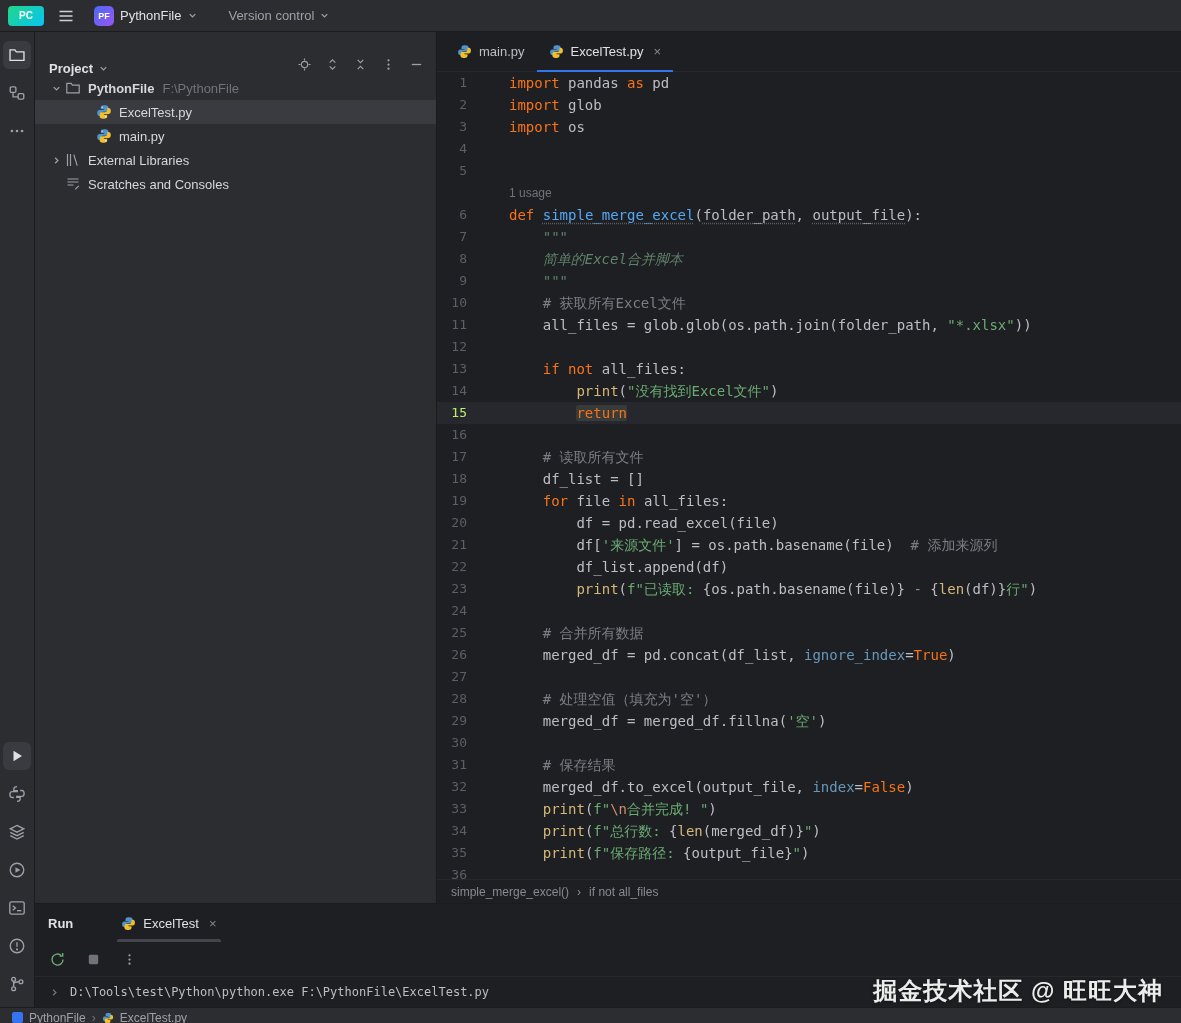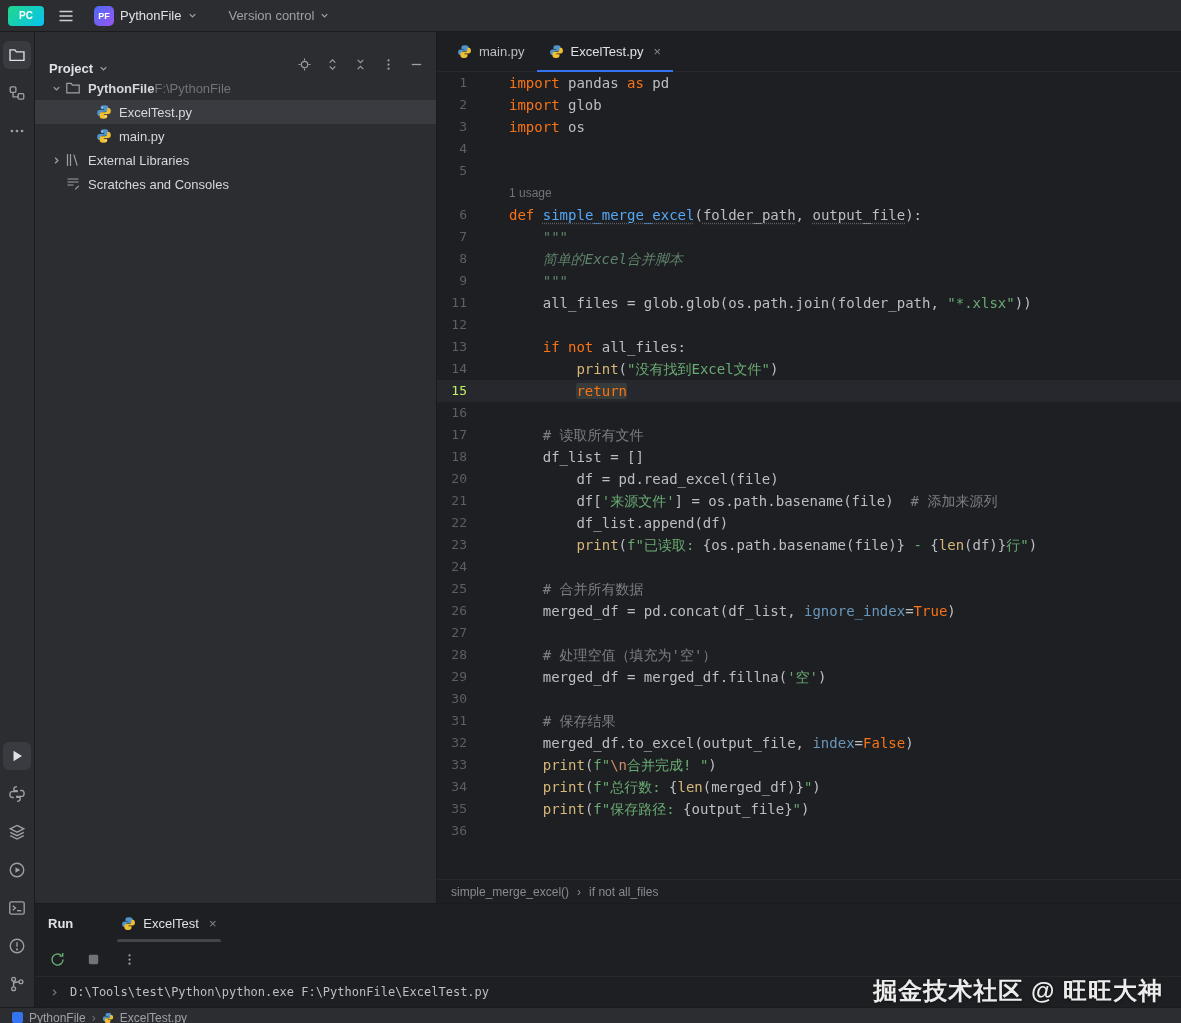--- a/index.html
+++ b/index.html
@@ -53,21 +53,21 @@
   .panel-action{ width:24px;height:24px;border-radius:4px;display:flex;align-items:center;justify-content:center; }
 
   .tree{ flex:1; overflow:hidden; }
   .tree-row{ height:24px; display:flex; align-items:center; color:#d5d7dc; padding-left:12px; }
   .tree-row.lvl1{ padding-left:43px; }
   .tree-row.selected{ background:#393b40; }
   .chev{ width:18px; display:flex; justify-content:center; color:#9da0a8; flex-shrink:0; }
   .ticon{ width:16px; height:16px; margin-right:7px; flex-shrink:0; color:#9da0a8; }
   .tlabel{ white-space:nowrap; }
   .tlabel.root{ font-weight:600; }
-  .tsub{ color:#6f737a; white-space:nowrap; }
+  .tsub{ color:#6f737a; margin-left:8px; white-space:nowrap; }
 
   
   .editor-area{ flex:1; display:flex; flex-direction:column; background:#1e1f22; min-width:0; }
   .tab-bar{ height:40px; display:flex; align-items:stretch; padding-left:8px; border-bottom:1px solid #26282c; }
   .tab{ display:flex; align-items:center; gap:7px; padding:0 12px; color:#bcbec4; position:relative; }
   .tab.active{ color:#dfe1e5; }
   .tab.active::after{ content:""; position:absolute; left:0; right:0; bottom:-1px; height:2px; background:#3574f0; }
   .tab-close{ color:#868a91; font-size:13px; margin-left:3px; }
 
   .code-wrap{ flex:1; overflow:hidden; font-family:"DejaVu Sans Mono", monospace; font-size:14px; }
@@ -392,28 +392,30 @@
               <div class="code-line"><span class="gutter">1</span><span class="line-content"><span class="tok-k">import</span><span class="tok-p"> pandas </span><span class="tok-k">as</span><span class="tok-p"> pd</span></span></div>
               <div class="code-line"><span class="gutter">2</span><span class="line-content"><span class="tok-k">import</span><span class="tok-p"> glob</span></span></div>
               <div class="code-line"><span class="gutter">3</span><span class="line-content"><span class="tok-k">import</span><span class="tok-p"> os</span></span></div>
               <div class="code-line"><span class="gutter">4</span><span class="line-content"></span></div>
               <div class="code-line"><span class="gutter">5</span><span class="line-content"></span></div>
               <div class="code-line inlay-row"><span class="gutter"></span><span class="line-content">1 usage</span></div>
               <div class="code-line"><span class="gutter">6</span><span class="line-content"><span class="tok-k">def</span><span class="tok-p"> </span><span class="tok-d">simple_merge_excel</span><span class="tok-p">(</span><span class="tok-u">folder_path</span><span class="tok-p">, </span><span class="tok-u">output_file</span><span class="tok-p">):</span></span></div>
               <div class="code-line"><span class="gutter">7</span><span class="line-content"><span class="tok-g">    """</span></span></div>
               <div class="code-line"><span class="gutter">8</span><span class="line-content"><span class="tok-g">    简单的Excel合并脚本</span></span></div>
               <div class="code-line"><span class="gutter">9</span><span class="line-content"><span class="tok-g">    """</span></span></div>
+              <div class="code-line"><span class="gutter">10</span><span class="line-content"><span class="tok-c">    # 获取所有Excel文件</span></span></div>
               <div class="code-line"><span class="gutter">11</span><span class="line-content"><span class="tok-p">    all_files = glob.glob(os.path.join(folder_path, </span><span class="tok-s">"*.xlsx"</span><span class="tok-p">))</span></span></div>
               <div class="code-line"><span class="gutter">12</span><span class="line-content"></span></div>
               <div class="code-line"><span class="gutter">13</span><span class="line-content"><span class="tok-p">    </span><span class="tok-k">if</span><span class="tok-p"> </span><span class="tok-k">not</span><span class="tok-p"> all_files:</span></span></div>
               <div class="code-line"><span class="gutter">14</span><span class="line-content"><span class="tok-p">        </span><span class="tok-b">print</span><span class="tok-p">(</span><span class="tok-s">"没有找到Excel文件"</span><span class="tok-p">)</span></span></div>
               <div class="code-line current"><span class="gutter">15</span><span class="line-content"><span class="tok-p">        </span><span class="tok-k tok-hl">return</span></span></div>
               <div class="code-line"><span class="gutter">16</span><span class="line-content"></span></div>
               <div class="code-line"><span class="gutter">17</span><span class="line-content"><span class="tok-c">    # 读取所有文件</span></span></div>
               <div class="code-line"><span class="gutter">18</span><span class="line-content"><span class="tok-p">    df_list = []</span></span></div>
+              <div class="code-line"><span class="gutter">19</span><span class="line-content"><span class="tok-p">    </span><span class="tok-k">for</span><span class="tok-p"> file </span><span class="tok-k">in</span><span class="tok-p"> all_files:</span></span></div>
               <div class="code-line"><span class="gutter">20</span><span class="line-content"><span class="tok-p">        df = pd.read_excel(file)</span></span></div>
               <div class="code-line"><span class="gutter">21</span><span class="line-content"><span class="tok-p">        df[</span><span class="tok-s">'来源文件'</span><span class="tok-p">] = os.path.basename(file)  </span><span class="tok-c"># 添加来源列</span></span></div>
               <div class="code-line"><span class="gutter">22</span><span class="line-content"><span class="tok-p">        df_list.append(df)</span></span></div>
               <div class="code-line"><span class="gutter">23</span><span class="line-content"><span class="tok-p">        </span><span class="tok-b">print</span><span class="tok-p">(</span><span class="tok-s">f"已读取: </span><span class="tok-p">{os.path.basename(file)}</span><span class="tok-s"> - </span><span class="tok-p">{</span><span class="tok-b">len</span><span class="tok-p">(df)}</span><span class="tok-s">行"</span><span class="tok-p">)</span></span></div>
               <div class="code-line"><span class="gutter">24</span><span class="line-content"></span></div>
               <div class="code-line"><span class="gutter">25</span><span class="line-content"><span class="tok-c">    # 合并所有数据</span></span></div>
               <div class="code-line"><span class="gutter">26</span><span class="line-content"><span class="tok-p">    merged_df = pd.concat(df_list, </span><span class="tok-n">ignore_index</span><span class="tok-p">=</span><span class="tok-k">True</span><span class="tok-p">)</span></span></div>
               <div class="code-line"><span class="gutter">27</span><span class="line-content"></span></div>
               <div class="code-line"><span class="gutter">28</span><span class="line-content"><span class="tok-c">    # 处理空值（填充为'空'）</span></span></div>
               <div class="code-line"><span class="gutter">29</span><span class="line-content"><span class="tok-p">    merged_df = merged_df.fillna(</span><span class="tok-s">'空'</span><span class="tok-p">)</span></span></div>

